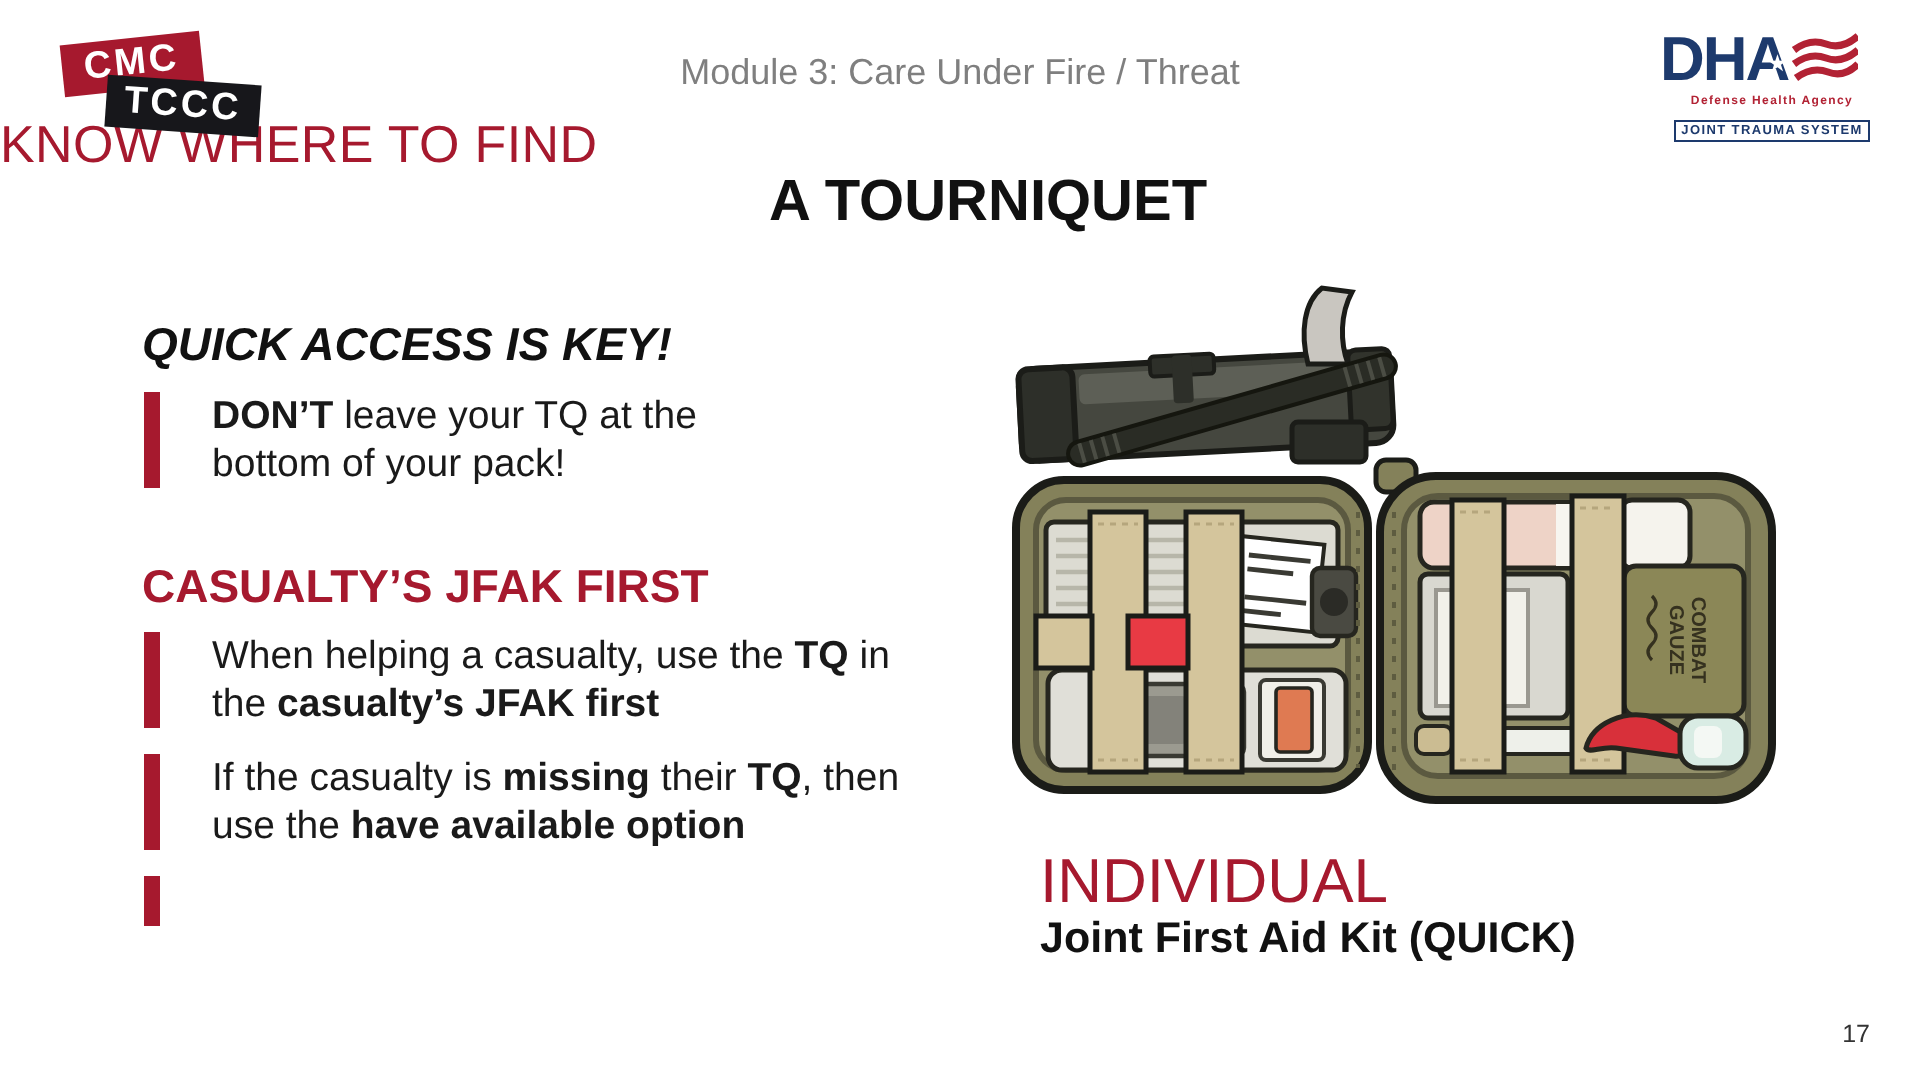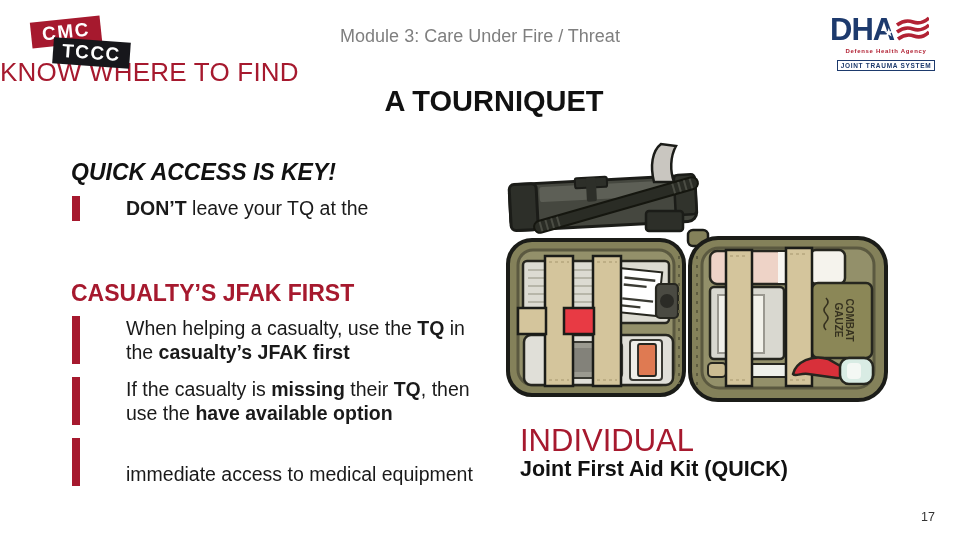--- a/index.html
+++ b/index.html
@@ -29,21 +29,21 @@
   .dha-flag{margin-left:1px;margin-top:1px;}
   .dha-sub1{font-size:6px;font-weight:bold;color:#b22234;letter-spacing:.7px;margin-top:1px;}
   .dha-sub2{display:inline-block;font-size:6.5px;font-weight:bold;color:#1d3a6d;
     border:1px solid #1d3a6d;letter-spacing:.7px;padding:1px 3px;margin-top:2px;}
   
   .h-black{left:71px;top:159px;font-size:23px;font-weight:bold;color:#111;font-style:italic;}
   .h-red{left:71px;top:280px;font-size:23px;font-weight:bold;color:#a6192e;}
   .bullets{left:72px;display:flex;flex-direction:column;gap:13px;}
   #bullets-s1{top:196px;}
   #bullets-s2{top:316px;}
-  .bullet{display:flex;gap:20px;}
+  .bullet{display:flex;}
   .bullet .bar{width:8px;min-width:8px;background:#a6192e;margin-right:26px;}
   .bullet .txt{font-size:19.5px;line-height:23.5px;color:#1a1a1a;width:390px;padding-top:1px;}
   .b{font-weight:bold;}
   
   .fig{left:490px;top:130px;width:400px;height:300px;}
   .fig text{font-family:"Liberation Sans", sans-serif;}
   .cap1{left:520px;top:423px;font-size:31px;font-weight:normal;color:#a6192e;}
   .cap2{left:520px;top:457px;font-size:21.5px;font-weight:bold;color:#111;}
   .pagenum{right:25px;top:510px;font-size:12.5px;color:#333;}
 </style>
@@ -68,38 +68,38 @@
   </div>
   <div class="dha-sub1">Defense Health Agency</div>
   <div class="dha-sub2">JOINT TRAUMA SYSTEM</div>
 </div>
 
 <div class="abs h-black">QUICK ACCESS IS KEY!</div>
 
 <div class="abs bullets" id="bullets-s1">
   <div class="bullet">
     <div class="bar"></div>
-    <div class="txt"><span class="b">DON’T</span><span> leave your TQ at the</span><br></div>
+    <div class="txt"><span class="b">DON’T</span><span> leave your TQ at the</span><br><span>bottom of your pack!</span></div>
   </div>
 </div>
 
 <div class="abs h-red">CASUALTY’S JFAK FIRST</div>
 
 <div class="abs bullets" id="bullets-s2">
   <div class="bullet">
     <div class="bar"></div>
     <div class="txt"><span>When helping a casualty, use the </span><span class="b">TQ</span><span> in</span><br><span>the </span><span class="b">casualty’s JFAK first</span></div>
   </div>
   <div class="bullet">
     <div class="bar"></div>
     <div class="txt"><span>If the casualty is </span><span class="b">missing</span><span> their </span><span class="b">TQ</span><span>, then</span><br><span>use the </span><span class="b">have available option</span></div>
   </div>
   <div class="bullet">
     <div class="bar"></div>
-    <div class="txt"><br><span>immediate access to medical equipment</span></div>
+    <div class="txt"><br></div>
   </div>
 </div>
 
 <svg class="abs fig" viewBox="0 0 400 300">
 
   <g>
     <g transform="rotate(-3 112 72)">
       <rect x="20" y="50" width="186" height="46" rx="9" fill="#45473f" stroke="#1b1c18" stroke-width="3"></rect>
       <rect x="20" y="50" width="27" height="46" rx="5" fill="#2d2f29" stroke="#1b1c18" stroke-width="3"></rect>
       <rect x="50" y="54" width="148" height="15" rx="3" fill="#5d5f56"></rect>

